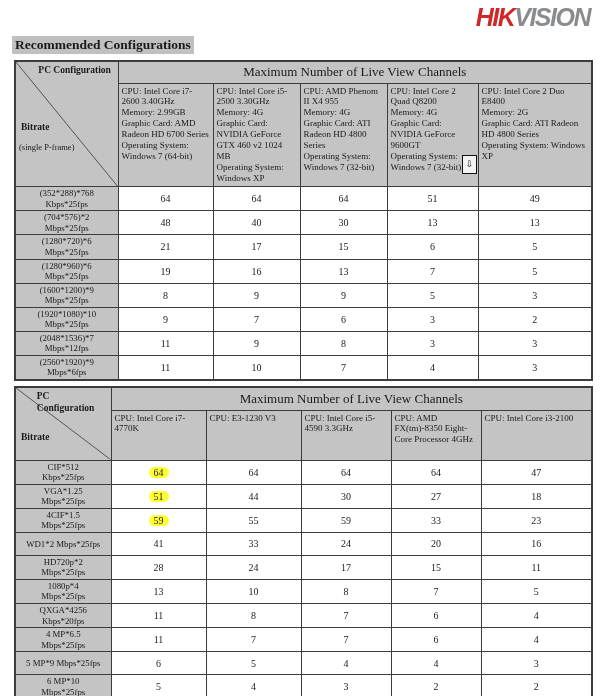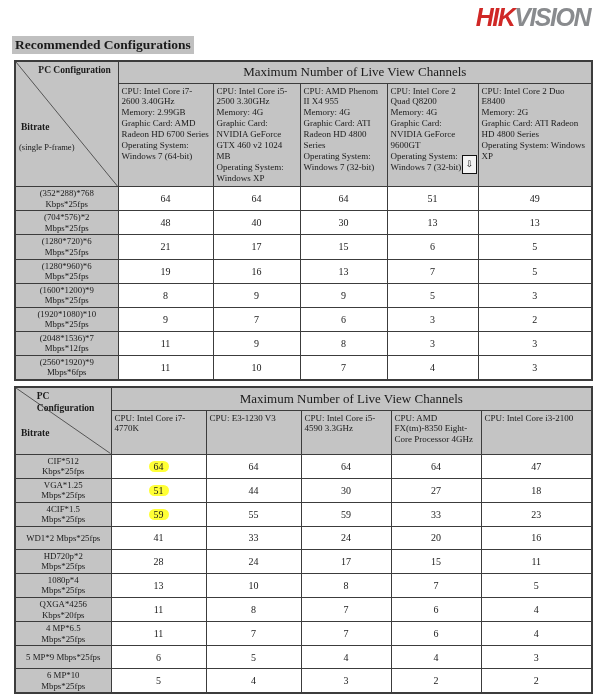--- a/index.html
+++ b/index.html
@@ -36,21 +36,21 @@
   .t1 .corner-bitrate{top:48%;}
   .t2 .corner-bitrate{bottom:24%;}
   .corner-note{position:absolute;left:3px;top:64%;font-size:8.5px;}
 
   .rowlabel{background:#c4c4c4;text-align:center;font-size:8.8px;line-height:1.2;
             padding:1px 10px;}
   .val{text-align:center;font-size:10px;}
   .t1 tbody tr{height:22px;}
   .t2 tbody tr{height:23px;}
   .t1 .cpurow{height:88px;}
-  .t2 .cpurow{height:44px;}
+  .t2 .cpurow{height:50px;}
   .hl{background:#ffff36;padding:0 5px;border-radius:7px;}
 
   
   .paste-icon{position:absolute;left:462px;top:155px;width:13px;height:17px;
               background:#f3f3f3;border:1.5px solid #111;display:flex;
               align-items:center;justify-content:center;font-size:9px;line-height:1;
               font-family:"DejaVu Sans", sans-serif;color:#111;}
 </style>
 </head>
 <body>

